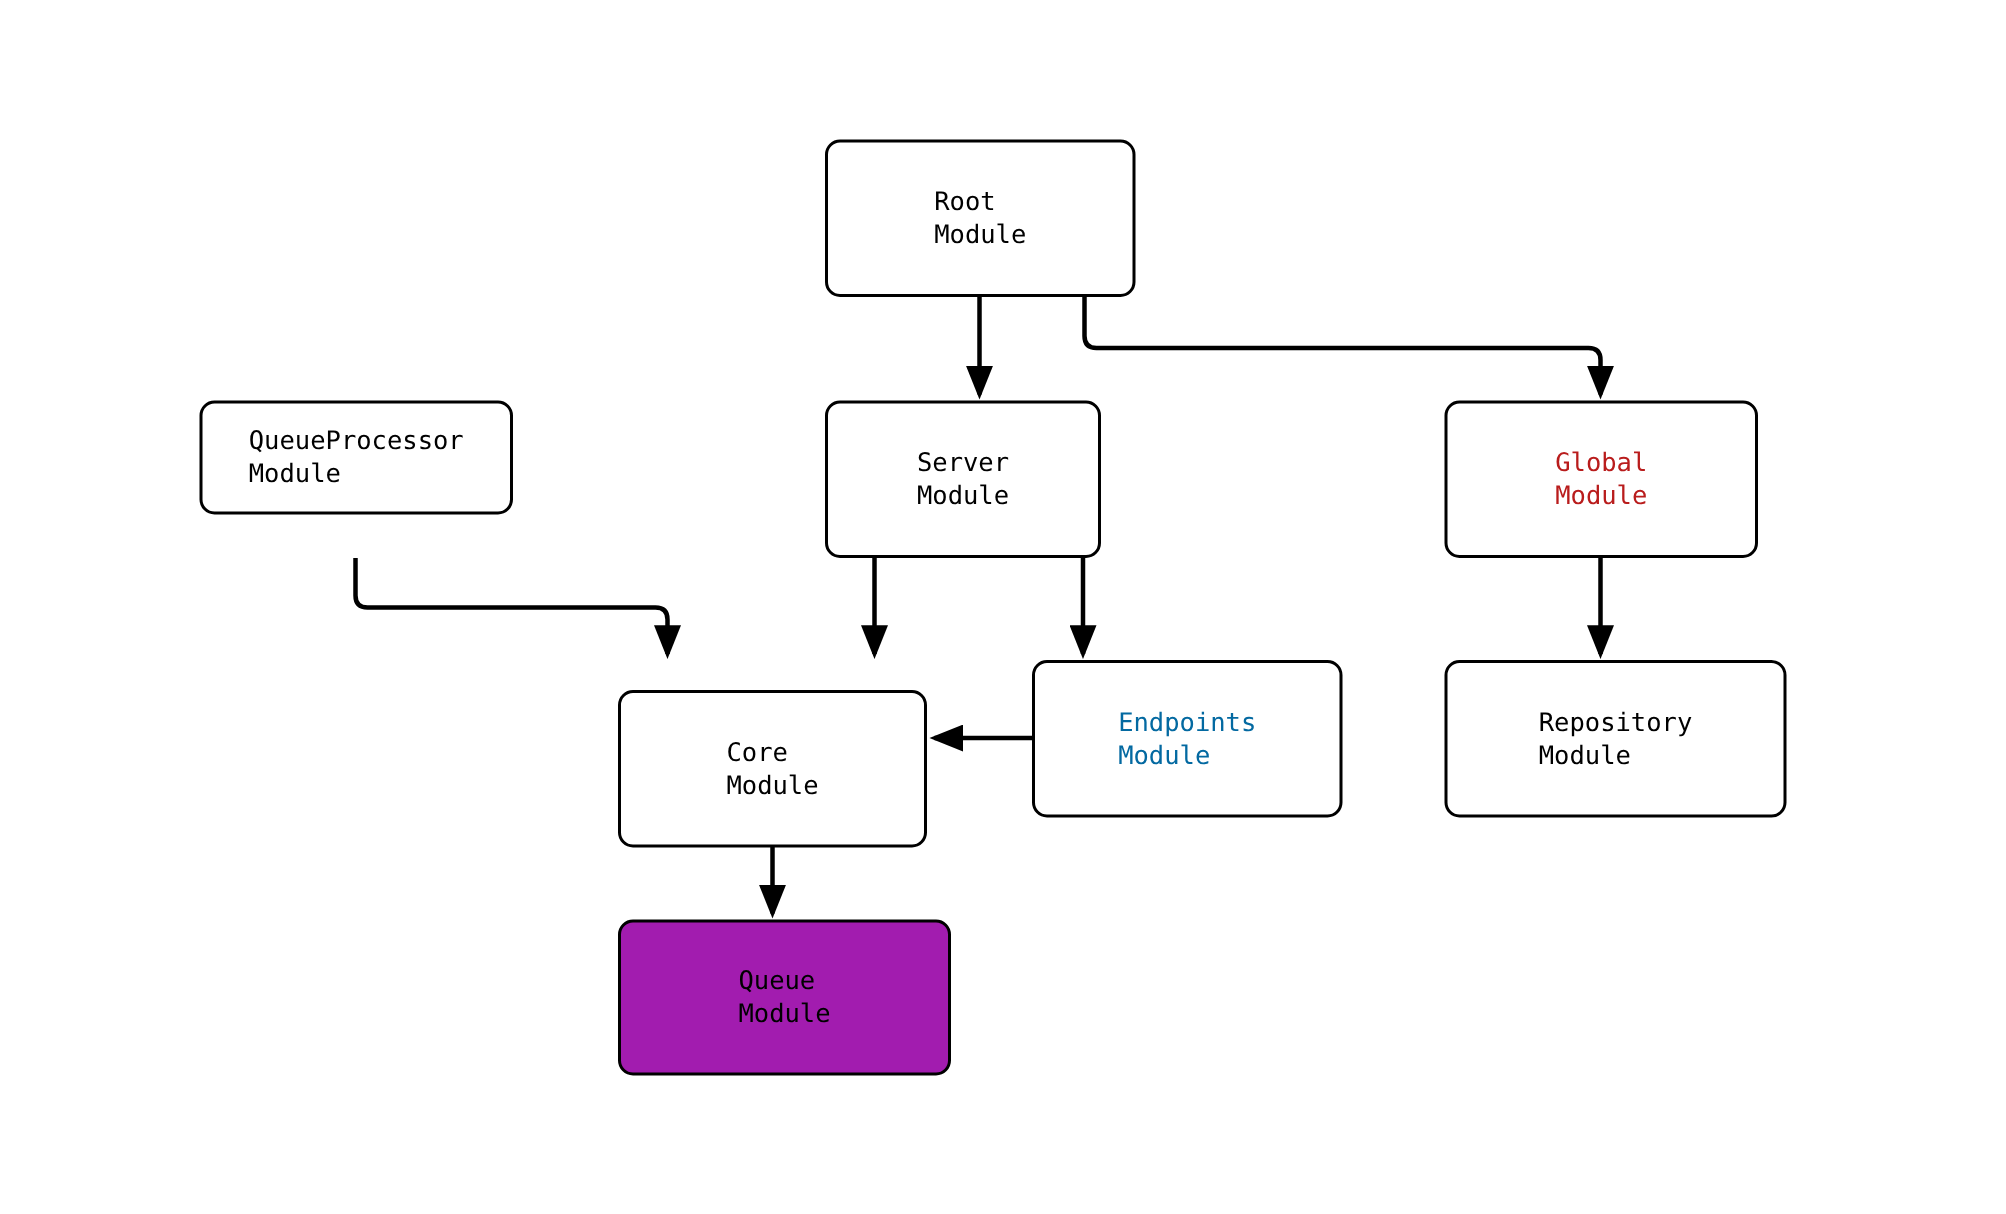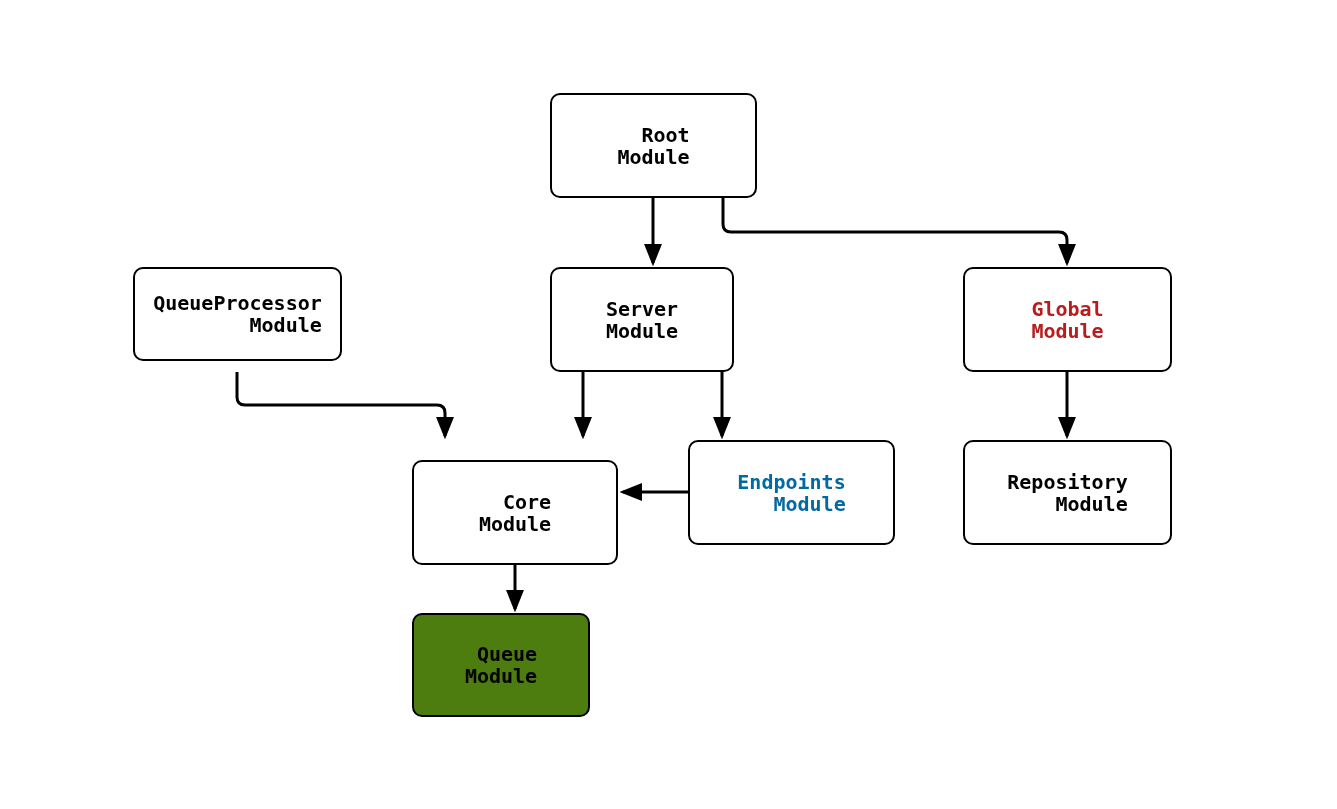--- a/index.html
+++ b/index.html
@@ -27,25 +27,25 @@
     position: absolute;
     box-sizing: border-box;
     background: #ffffff;
     border: 2.5px solid #000000;
     border-radius: 10px;
     display: flex;
     align-items: center;
     justify-content: center;
   }
   .node-label {
-    font-weight: bold;
-    font-size: 20px;
+    font-weight: normal;
+    font-size: 17px;
     line-height: 22px;
     color: #000000;
-    text-align: right;
+    text-align: left;
     white-space: pre-line;
     letter-spacing: 0;
   }
 </style>
 </head>
 <body>
 
 <div class="canvas">
   <svg class="edge-layer" id="edge-layer" viewBox="0 0 1337 809" xmlns="http://www.w3.org/2000/svg">
     <defs>
@@ -62,42 +62,42 @@
         <path d="M688,492 L623,492" fill="none" stroke="#000000" stroke-width="3" marker-end="url(#arrowhead)"></path>
         <path d="M1067,372 L1067,436" fill="none" stroke="#000000" stroke-width="3" marker-end="url(#arrowhead)"></path>
         <path d="M515,545 L515,609" fill="none" stroke="#000000" stroke-width="3" marker-end="url(#arrowhead)"></path>
       </g>
   </svg>
   <div id="node-layer">
       <div class="node" style="left: 550px; top: 93px; width: 207px; height: 105px; background: rgb(255, 255, 255); border-color: rgb(0, 0, 0);">
         <span class="node-label" style="color: rgb(0, 0, 0);">Root
 Module</span>
       </div>
-      <div class="node" style="left: 133px; top: 267px; width: 209px; height: 94px; background: rgb(255, 255, 255); border-color: rgb(0, 0, 0);">
+      <div class="node" style="left: 133px; top: 267px; width: 209px; height: 76px; background: rgb(255, 255, 255); border-color: rgb(0, 0, 0);">
         <span class="node-label" style="color: rgb(0, 0, 0);">QueueProcessor
 Module</span>
       </div>
       <div class="node" style="left: 550px; top: 267px; width: 184px; height: 105px; background: rgb(255, 255, 255); border-color: rgb(0, 0, 0);">
         <span class="node-label" style="color: rgb(0, 0, 0);">Server
 Module</span>
       </div>
       <div class="node" style="left: 963px; top: 267px; width: 209px; height: 105px; background: rgb(255, 255, 255); border-color: rgb(0, 0, 0);">
         <span class="node-label" style="color: #b91c1c;">Global
 Module</span>
       </div>
       <div class="node" style="left: 412px; top: 460px; width: 206px; height: 105px; background: rgb(255, 255, 255); border-color: rgb(0, 0, 0);">
         <span class="node-label" style="color: rgb(0, 0, 0);">Core
 Module</span>
       </div>
       <div class="node" style="left: 688px; top: 440px; width: 207px; height: 105px; background: rgb(255, 255, 255); border-color: rgb(0, 0, 0);">
         <span class="node-label" style="color: #0369a1;">Endpoints
 Module</span>
       </div>
-      <div class="node" style="left: 963px; top: 440px; width: 209px; height: 105px; background: rgb(255, 255, 255); border-color: rgb(0, 0, 0);">
+      <div class="node" style="left: 963px; top: 440px; width: 228px; height: 105px; background: rgb(255, 255, 255); border-color: rgb(0, 0, 0);">
         <span class="node-label" style="color: rgb(0, 0, 0);">Repository
 Module</span>
       </div>
-      <div class="node" style="left: 412px; top: 613px; width: 178px; height: 104px; background: #4d7c0f; border-color: rgb(0, 0, 0);">
+      <div class="node" style="left: 412px; top: 613px; width: 222px; height: 104px; background: #a21caf; border-color: rgb(0, 0, 0);">
         <span class="node-label" style="color: rgb(0, 0, 0);">Queue
 Module</span>
       </div>
     </div>
 </div>
 
 </body></html>

